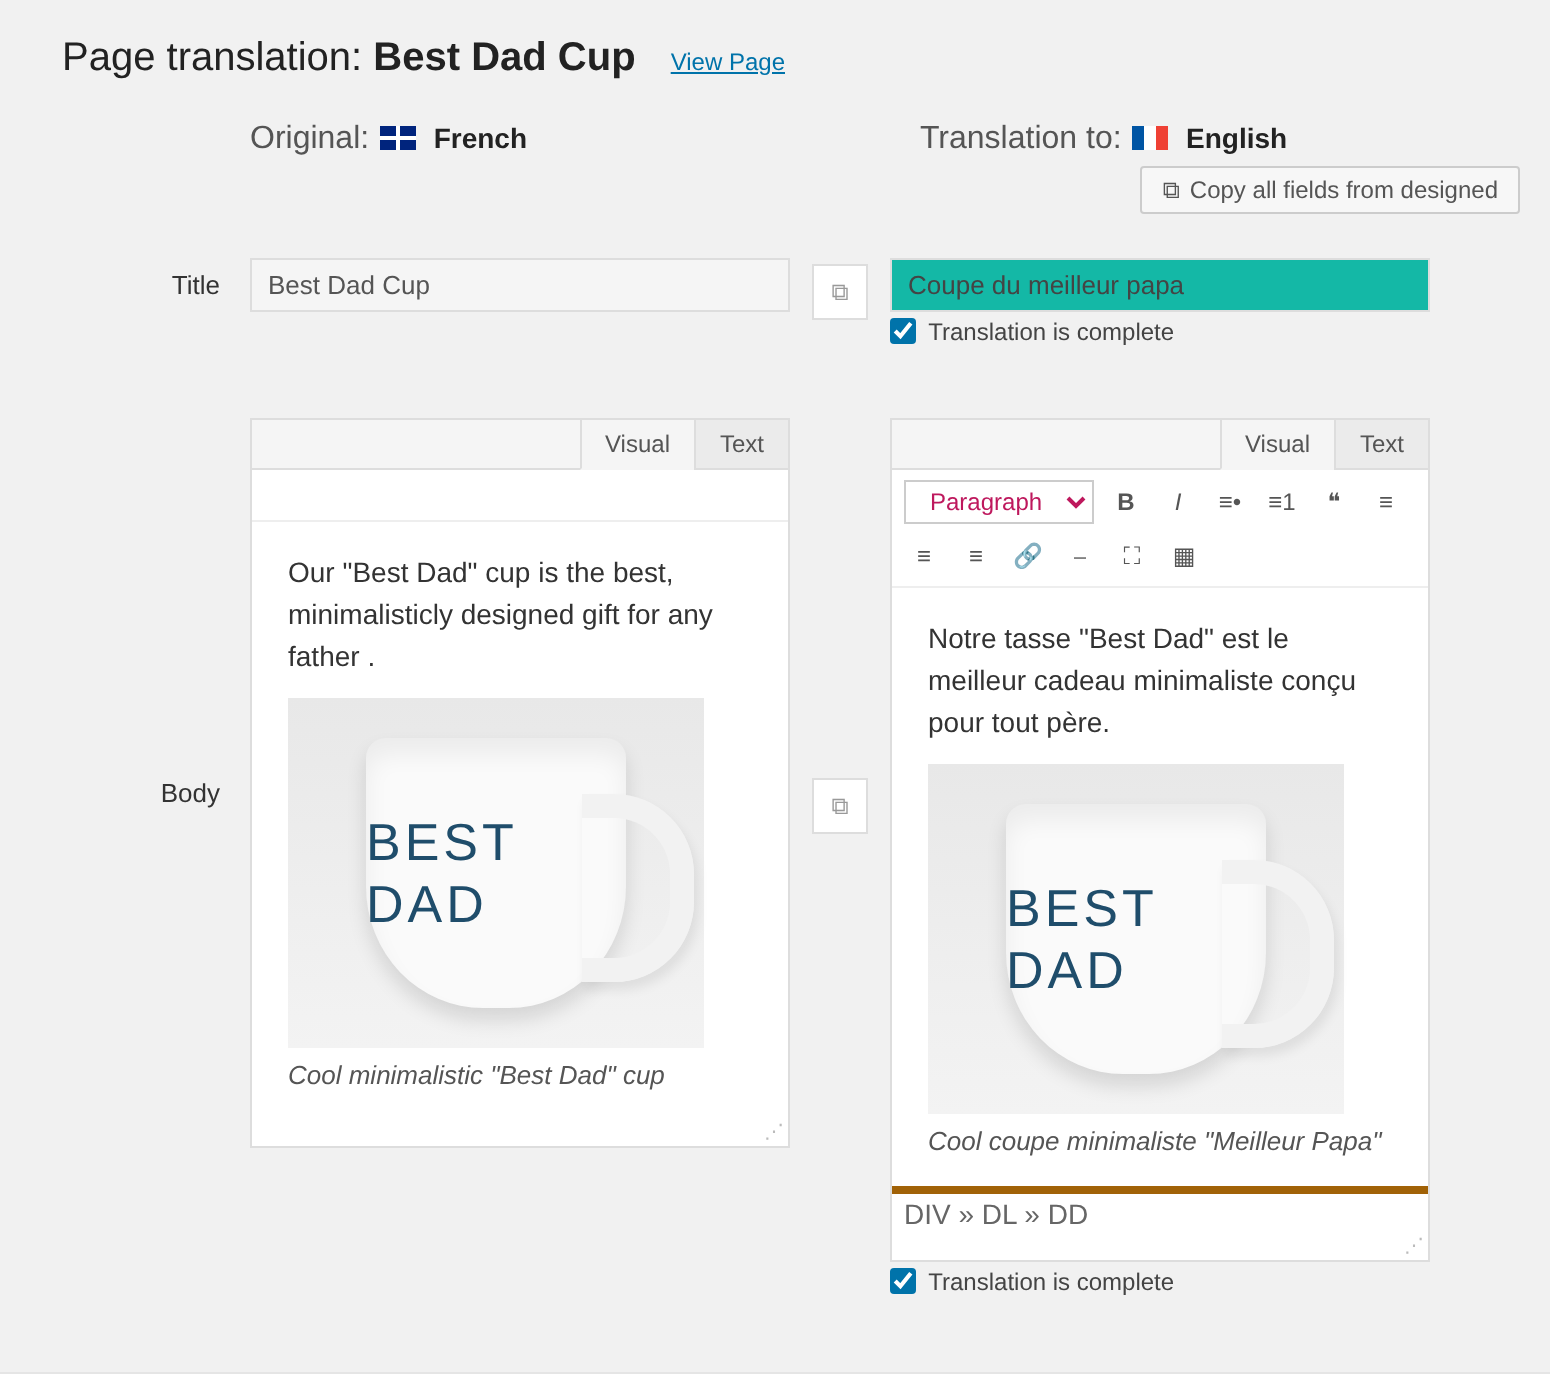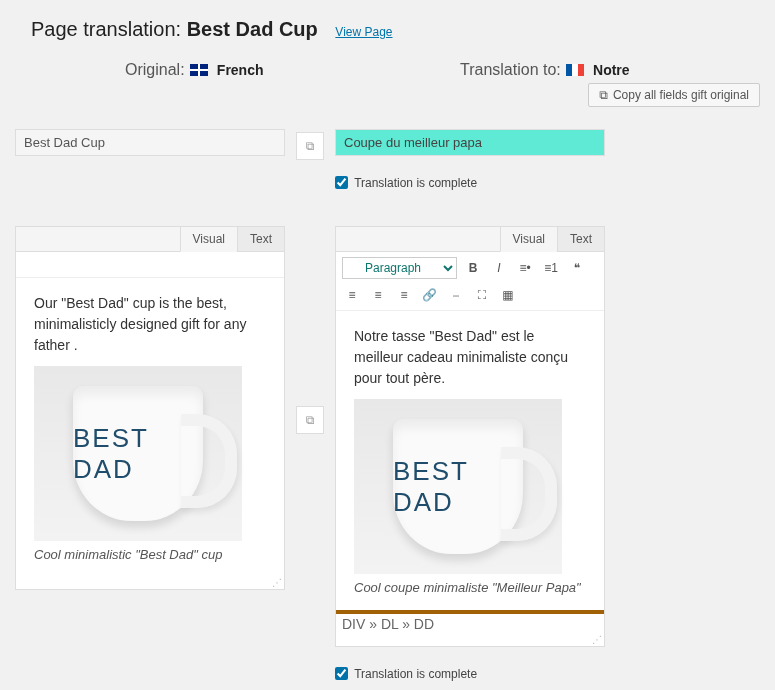--- a/index.html
+++ b/index.html
@@ -89,35 +89,35 @@
   display: flex;
   justify-content: center;
   padding-top: 3px;
 }
 .trans-box { width: 270px; }
 
 input[type=text].field {
   width: 100%;
   padding: 5px 8px;
   border: 1px solid #ddd;
-  background: #5eead4;
+  background: #14b8a6;
   font-size: 13px;
   color: #444;
 }
 input[type=text].field.readonly { background: #f5f5f5; color:#555; }
 
 .copy-sq {
   width: 28px; height: 28px;
   border: 1px solid #ddd;
   background: #fff;
   display:flex; align-items:center; justify-content:center;
   color:#999; font-size:12px;
   cursor: pointer;
 }
-.chk-row { margin-top: 20px; font-size: 12px; color:#444; }
+.chk-row { margin-top: 3px; font-size: 12px; color:#444; }
 .chk-row input { vertical-align:-2px; margin-right:3px; accent-color:#0073aa; }
 
 .editor-box {
   border: 1px solid #ddd;
   background:#fff;
 }
 .editor-tabs {
   display:flex; justify-content:flex-end;
   background:#f5f5f5;
   border-bottom:1px solid #ddd;
@@ -131,21 +131,21 @@
   background:#ebebeb;
 }
 .ed-tab.active { background:#f5f5f5; border-bottom:1px solid #f5f5f5; margin-bottom:-1px; }
 .toolbar {
   padding: 5px 6px;
   border-bottom:1px solid #eee;
   display:flex; flex-wrap:wrap; gap:6px;
   align-items:center;
 }
 .tb-sel {
-  border:1px solid #ccc; font-size:12px; padding:2px 18px; color:#0f766e; background:#fff;
+  border:1px solid #ccc; font-size:12px; padding:2px 8px; color:#be185d; background:#fff;
 }
 .tb-btn {
   width:20px; height:20px; display:flex; align-items:center; justify-content:center;
   color:#555; font-size:12px; cursor:pointer;
 }
 .ed-content {
   padding: 15px 18px;
   font-size: 14px;
   color:#333;
   min-height: 230px;
@@ -237,46 +237,48 @@
 
 <div class="lang-row">
   <div class="orig-col">
     <span class="lang-label">Original:</span>
     <span class="flag flag-uk"></span>
     <span class="lang-name">French</span>
   </div>
   <div class="trans-col">
     <span class="lang-label">Translation to:</span>
     <span class="flag flag-fr"></span>
-    <span class="lang-name">Notre</span>
+    <span class="lang-name">English</span>
     <button class="copy-btn">
-      <span class="copy-ic">⧉</span><span>Copy all fields gift original</span>
+      <span class="copy-ic">⧉</span><span>Copy all fields from designed</span>
     </button>
   </div>
 </div>
 
 <div class="field-row">
+  <div class="field-label">Title</div>
   <div class="orig-box">
     <input type="text" class="field readonly" readonly="" value="Best Dad Cup" style="">
   </div>
   <div class="mid-gap">
     <div class="copy-sq">
       <span>⧉</span>
     </div>
   </div>
   <div class="trans-box">
     <input type="text" class="field" value="Coupe du meilleur papa" style="">
     <div class="chk-row">
       <input type="checkbox" checked="" style="">
       <span>Translation is complete</span>
     </div>
   </div>
 </div>
 
 <div class="field-row body-row" style="margin-top:28px;">
+  <div class="field-label">Body</div>
 
   <div class="orig-box">
     <div class="editor-box">
       <div class="editor-tabs">
         <div class="ed-tab active">Visual</div>
         <div class="ed-tab">Text</div>
       </div>
       <div style="height:26px; border-bottom:1px solid #eee;"></div>
       <div class="ed-content">
         <p>Our "Best Dad" cup is the best, minimalisticly designed gift for any father .</p>

